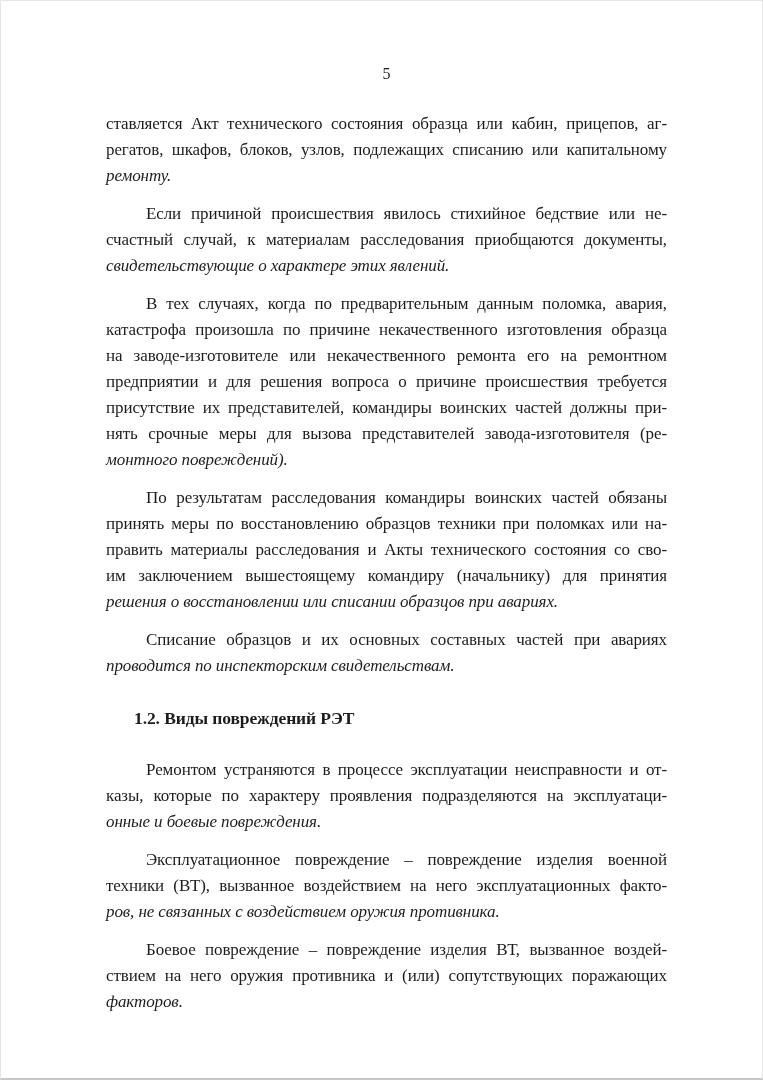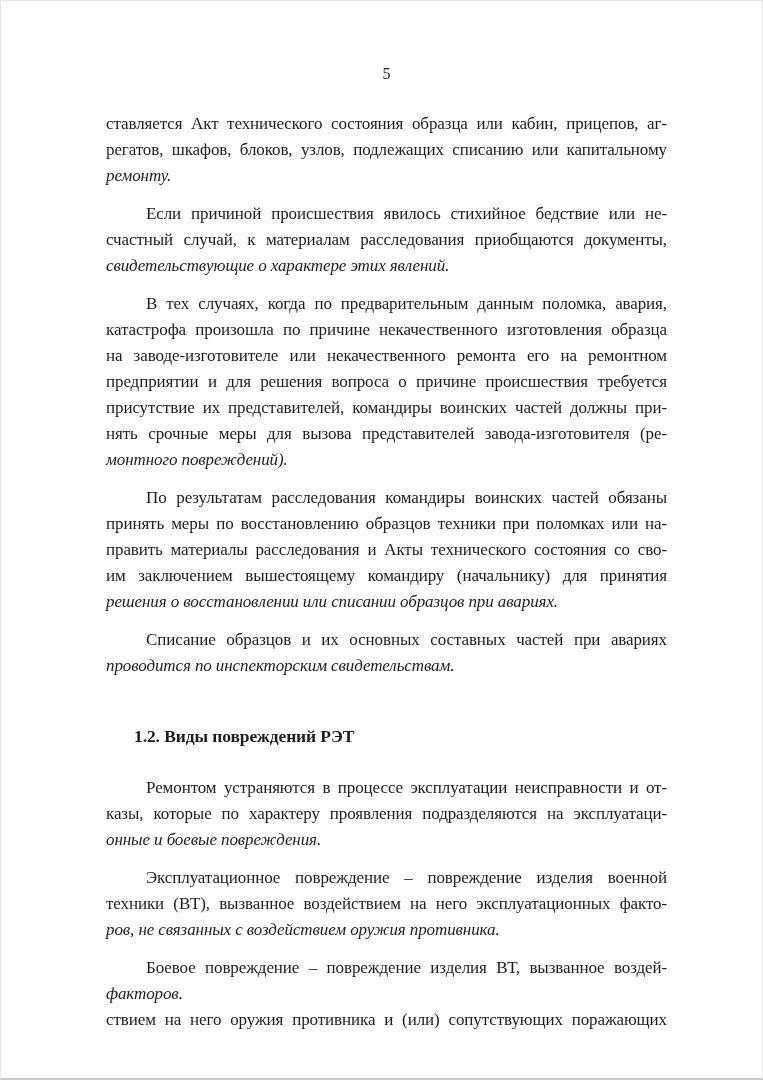--- a/index.html
+++ b/index.html
@@ -44,21 +44,21 @@
     text-align-last: auto;
     font-style: italic;
   }
   .ln.ind {
     text-indent: 40px;
   }
   .heading {
     font-size: 17.5px;
     font-weight: bold;
     line-height: 26px;
-    margin: 44px 0 26px 40px;
+    margin: 26px 0 26px 40px;
     text-align: left;
   }
   .term {
   }
 </style>
 </head>
 <body>
 
 <div class="page">
 
@@ -115,18 +115,18 @@
         <span class="term">Эксплуатационное повреждение</span><span> – повреждение изделия военной</span>
       </span>
       <span class="ln">техники (ВТ), вызванное воздействием на него эксплуатационных факто-</span>
       <span class="ln last">ров, не связанных с воздействием оружия противника.</span>
     </p>
 
     <p class="para">
       <span class="ln ind">
         <span class="term">Боевое повреждение</span><span> – повреждение изделия ВТ, вызванное воздей-</span>
       </span>
+      <span class="ln">ствием на него оружия противника и (или) сопутствующих поражающих</span>
       <span class="ln last">факторов.</span>
-      <span class="ln">ствием на него оружия противника и (или) сопутствующих поражающих</span>
     </p>
 
   </div>
 </div>
 
 </body></html>

